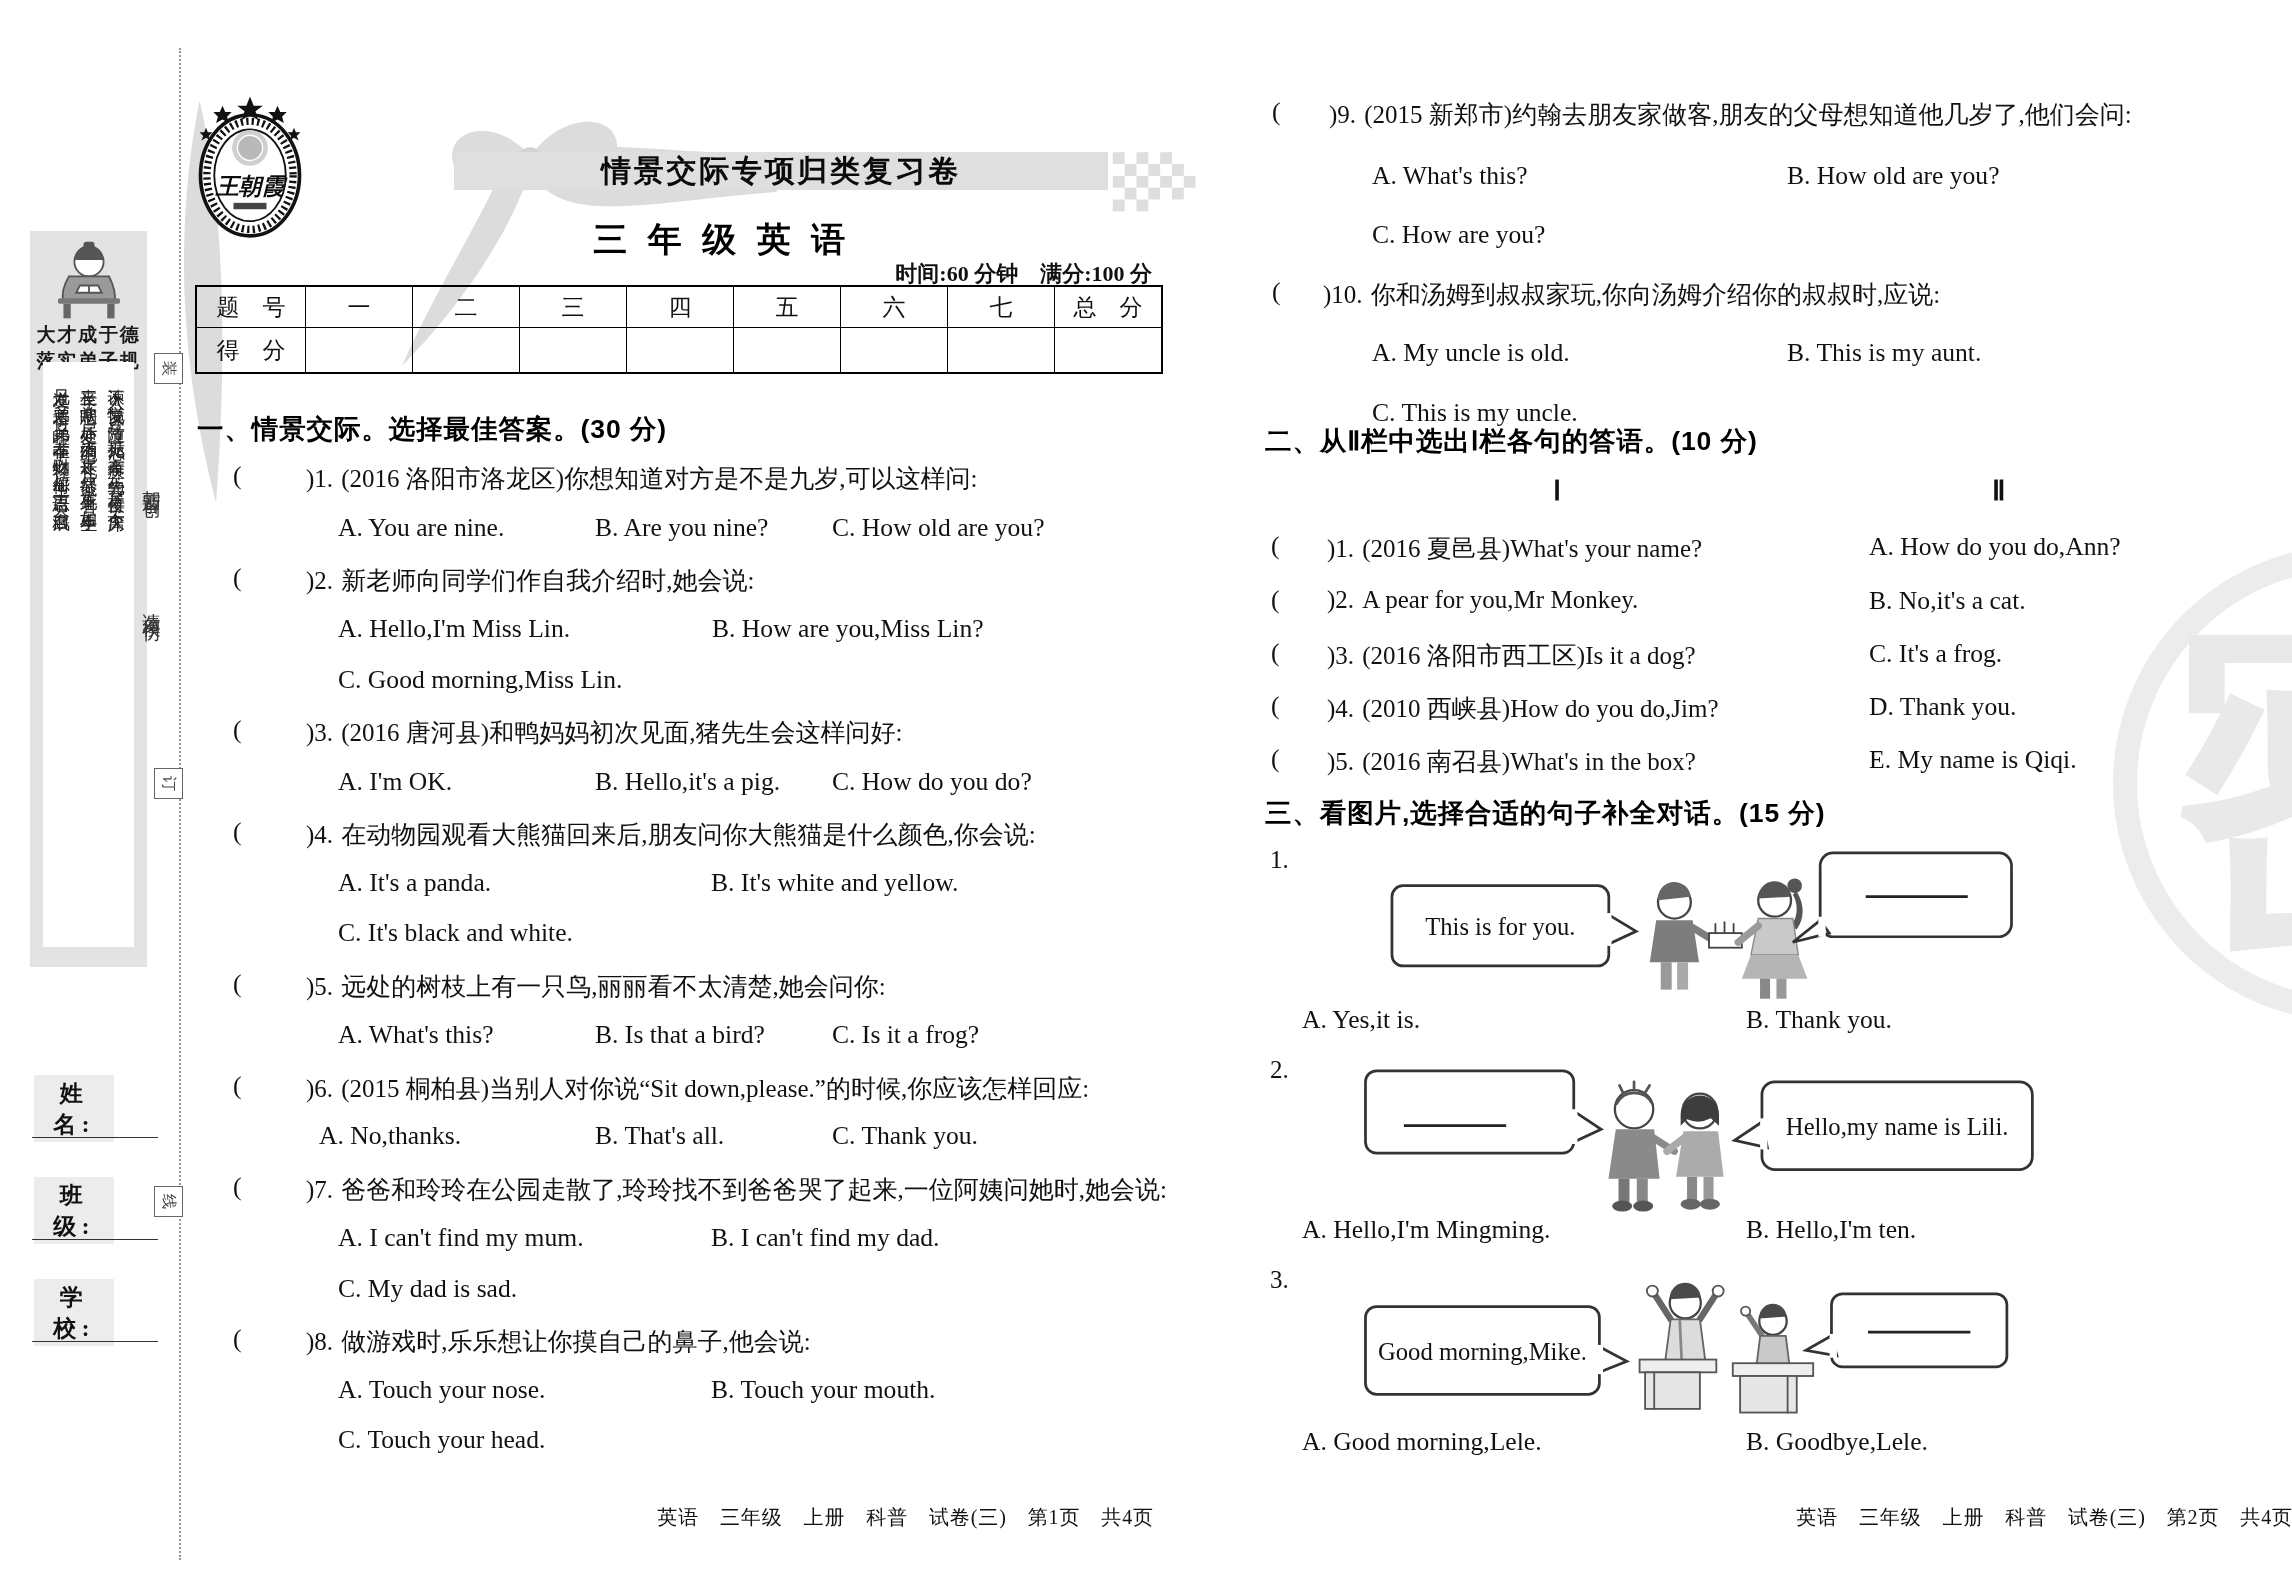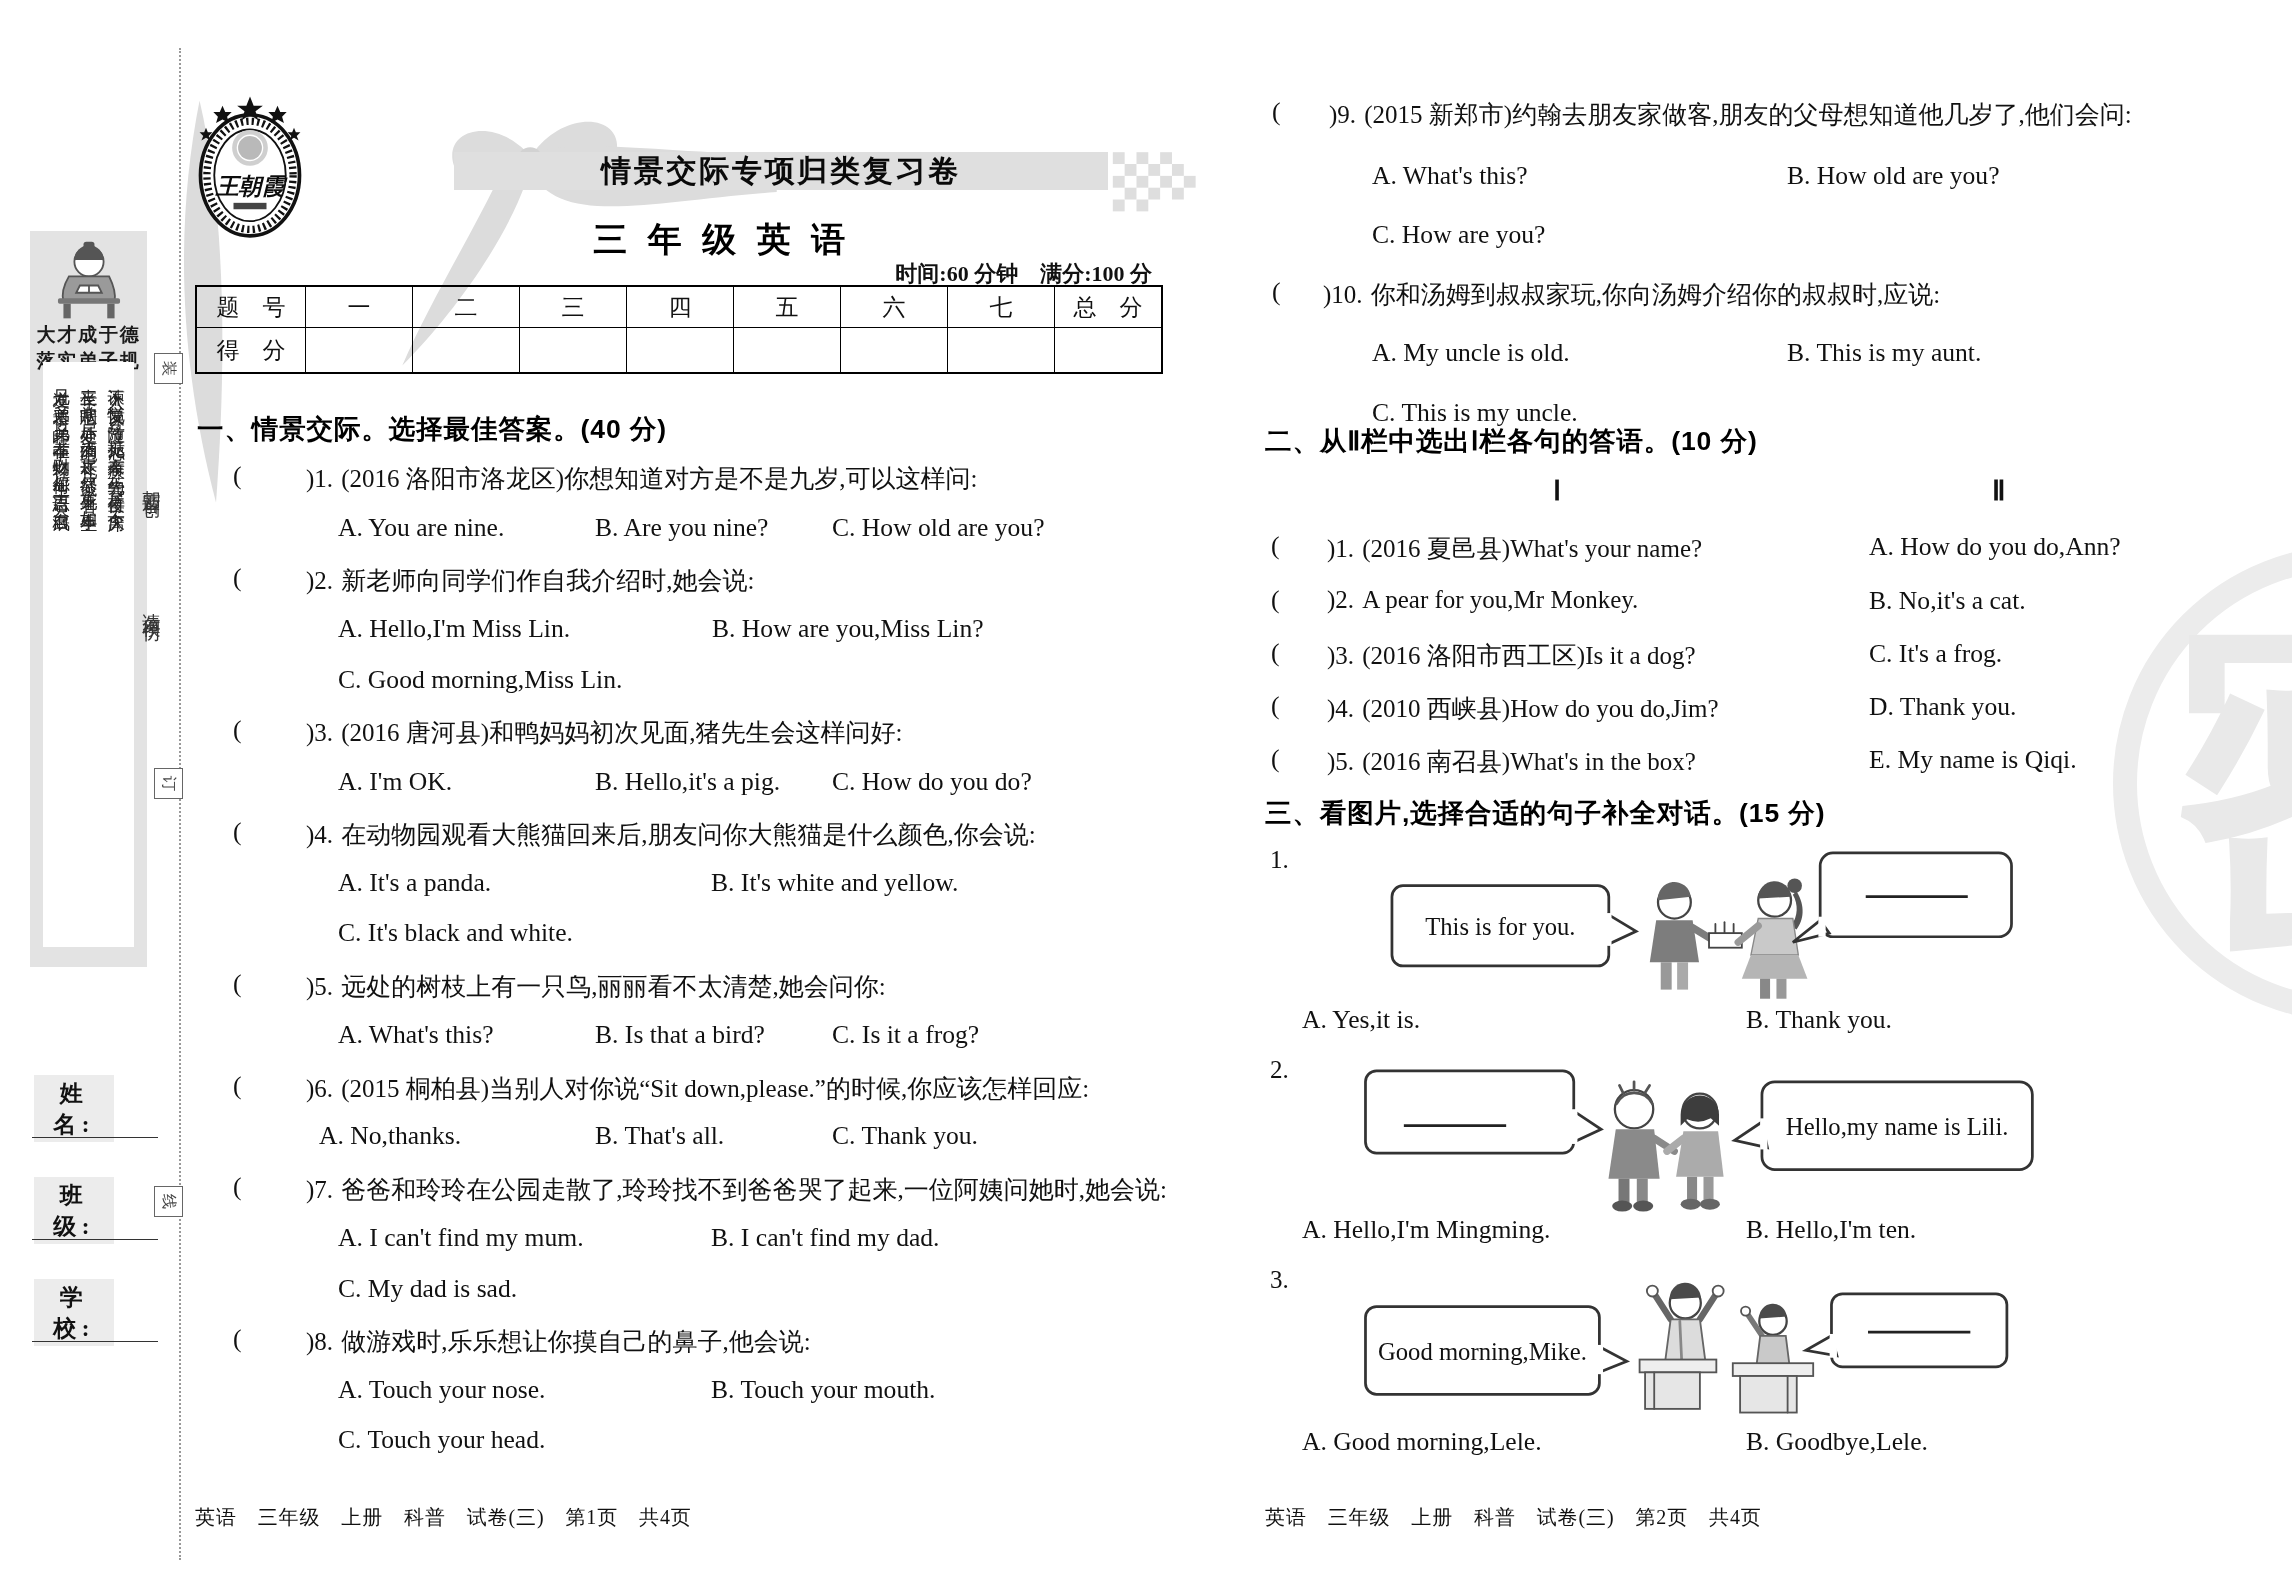--- a/index.html
+++ b/index.html
@@ -39,21 +39,21 @@
            font-size:18.3px;color:#333;letter-spacing:3.7px;z-index:2;}
   .seal{position:absolute;width:27.4px;height:29px;border:0.9px solid #666;background:#fff;z-index:3;
         display:flex;align-items:center;justify-content:center;font-size:15.5px;color:#444;
         transform-origin:center;}
   .seal span{display:block;transform:rotate(90deg);}
   .id-label{position:absolute;left:34px;width:80px;background:#ececec;text-align:center;
             font-size:23px;font-weight:bold;letter-spacing:5.5px;padding:2.7px 0;z-index:2;}
   .id-line{position:absolute;left:32px;width:126px;border-bottom:1.8px solid #333;z-index:2;}
   #dotline{position:absolute;left:179px;top:48px;height:1512px;border-left:2.7px dotted #999;z-index:1;}
   
-  .footer{position:absolute;text-align:left;font-size:20px;color:#111;letter-spacing:0.9px;z-index:2;}
+  .footer{position:absolute;text-align:right;font-size:20px;color:#111;letter-spacing:0.9px;z-index:2;}
   
   #watermark{position:absolute;left:2113px;top:545px;width:429px;height:429px;border:24px solid #ececec;
              border-radius:50%;z-index:0;display:flex;align-items:center;justify-content:center;}
   #watermark span{font-size:365px;color:#e9e9e9;font-weight:bold;font-family:"Liberation Sans",sans-serif;}
   .rm{font-size:27.4px;font-weight:bold;}
   svg text{font-family:"Liberation Serif",serif;}
   .content{z-index:2;}
 </style>
 </head>
 <body>
@@ -206,21 +206,21 @@
       <span>线</span>
     </div>
 
   <div class="id-label" style="top:1075px">姓 名:</div>
   <div class="id-line" style="top:1137px"></div>
   <div class="id-label" style="top:1177px">班 级:</div>
   <div class="id-line" style="top:1239px"></div>
   <div class="id-label" style="top:1279px">学 校:</div>
   <div class="id-line" style="top:1341px"></div>
 
-  <div class="sec-title hei content" style="left:197px;top:411px">一、情景交际。选择最佳答案。(40 分)</div>
+  <div class="sec-title hei content" style="left:197px;top:411px">一、情景交际。选择最佳答案。(30 分)</div>
 
   <div class="paren content" style="left:233px;top:461px">(</div>
   <div class="line content" style="left:306px;top:462px"><span class="tag">)1.</span><span>(2016 洛阳市洛龙区)你想知道对方是不是九岁,可以这样问:</span></div>
   <div class="opt content" style="left:338px;top:513px">A. You are nine.</div>
   <div class="opt content" style="left:595px;top:513px">B. Are you nine?</div>
   <div class="opt content" style="left:832px;top:513px">C. How old are you?</div>
 
   <div class="paren content" style="left:233px;top:563px">(</div>
   <div class="line content" style="left:306px;top:564px"><span class="tag">)2.</span><span>新老师向同学们作自我介绍时,她会说:</span></div>
   <div class="opt content" style="left:338px;top:614px">A. Hello,I'm Miss Lin.</div>

